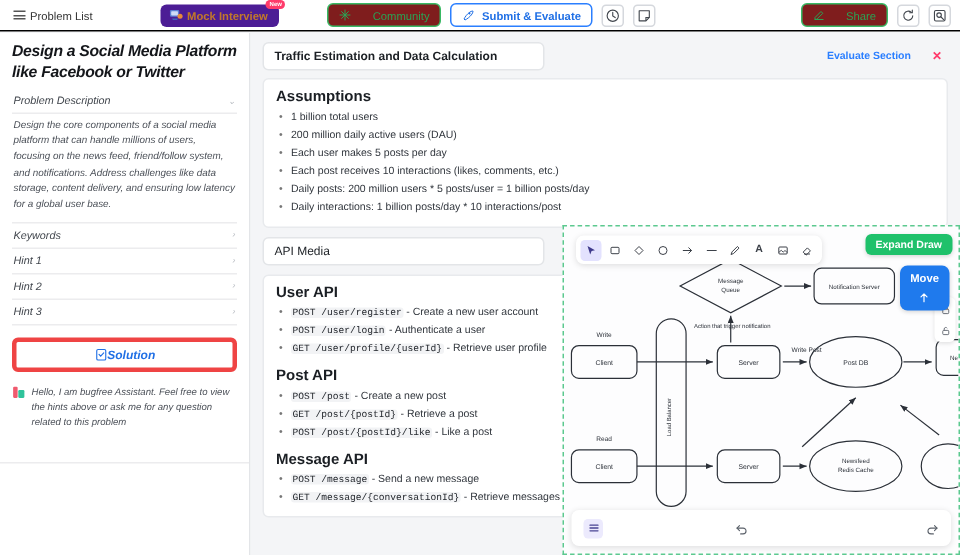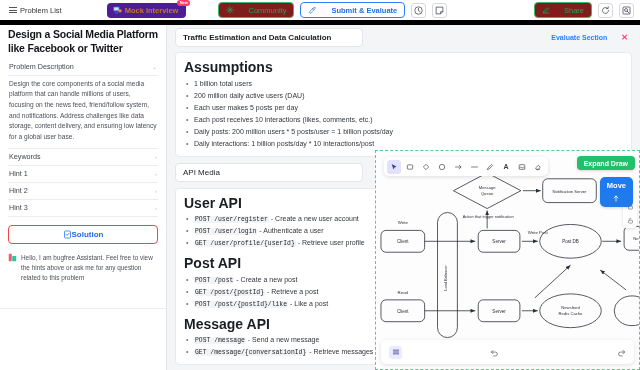--- a/index.html
+++ b/index.html
@@ -9,21 +9,21 @@
     background: #ffffff;
     font-family: "Liberation Sans", sans-serif;
     font-size: 7px;
     color: #1f2328;
   }
   #app { position: relative; width: 640px; height: 370px; background:#f4f5f7; }
 
   
   .topbar {
     position: absolute; top:0; left:0; width:640px; height:14px;
-    background:#ffffff; border-bottom:5px solid #000000;
+    background:#ffffff; border-bottom:1px solid #000000;
     display:flex; align-items:center; gap:6px; padding:10px 6px;
     z-index: 5;
   }
   .tb-item { display:flex; align-items:center; gap:3px; white-space:nowrap; }
   .tb-plain { font-size:7.5px; color:#333; padding:2px 3px; border-radius:3px; cursor:pointer; }
   .tb-hamb { display:inline-block; width:8px; height:8px; position:relative; }
   .tb-hamb i { position:absolute; left:0; height:1px; background:#555; }
   .tb-hamb i:nth-child(1){ top:1px; width:8px; }
   .tb-hamb i:nth-child(2){ top:3.5px; width:8px; }
   .tb-hamb i:nth-child(3){ top:6px; width:8px; }
@@ -40,48 +40,48 @@
   }
   .mock .micon { width:9px; height:8px; display:block; }
 
   .btn-o {
     display:flex; align-items:center; gap:14px;
     border:1px solid #38b964; color:#2aa355; background:#7f1d1d;
     border-radius:4px; padding:2.5px 7px; font-size:7.5px; cursor:pointer;
     white-space:nowrap;
   }
   .btn-b {
-    display:flex; align-items:center; gap:15px;
+    display:flex; align-items:center; gap:5px;
     border:1px solid #2b7fff; color:#1f6fe5; background:#fff;
     border-radius:4px; padding:2.5px 7px; font-size:7.5px; font-weight:bold; cursor:pointer;
     white-space:nowrap;
   }
   .icon-sq {
     width:15px; height:15px; border:1px solid #d5d8dd; border-radius:3px;
     background:#fff; display:flex; align-items:center; justify-content:center; cursor:pointer;
   }
   .spacer { flex:1; }
 
   
   .left {
     position:absolute; top:22px; left:0; width:167px; height:348px;
     background:#ffffff; border-right:1px solid #e3e5e8;
-    padding:6px 8px; overflow:hidden;
+    padding:6px 8px; overflow:hidden;font-style:italic;
   }
   .ltitle { font-size:10.5px; font-weight:bold; line-height:1.32; color:#14161a; letter-spacing:-0.2px; }
   .accordion { margin-top:3px; }
   .acc-head {
     display:flex; align-items:center; justify-content:space-between;
     padding:3.5px 1px; font-size:7.2px; color:#41464d;
     border-bottom:1px solid #ececee; cursor:pointer;
   }
   .chev { color:#b8bcc2; font-size:6px; }
   .acc-body { font-size:6.6px; line-height:1.62; color:#4b5058; padding:3px 1px 5px 1px; border-bottom:1px solid #ececee; }
   .sol-btn {
-    margin-top:8px; width:100%; border:1px solid #ef4444; color:#1f6fe5;
+    margin-top:8px; width:100%; border:3px solid #ef4444; color:#1f6fe5;
     background:#fff; border-radius:4px; padding:4px 0; font-size:8px; font-weight:bold;
     display:flex; align-items:center; justify-content:center; gap:0; cursor:pointer;
   }
   .assist {
     margin-top:9px; display:flex; gap:4px; align-items:flex-start;
     font-size:6.4px; line-height:1.6; color:#4b5058;
   }
   .assist-ico { width:9px; height:9px; flex:0 0 9px; margin-top:0.5px; }
   .left-divider { position:absolute; left:0; right:0; top:286px; height:1px; background:#ececee; }
 
@@ -100,21 +100,21 @@
     flex:0 0 188px;
   }
   .sec-actions { display:flex; align-items:center; gap:14px; }
   .eval-link { color:#2b7fff; font-size:7px; font-weight:bold; cursor:pointer; }
   .close-x { color:#ff3b6b; font-size:8px; font-weight:bold; cursor:pointer; padding-right:4px; }
 
   .card {
     background:#fff; border:1px solid #e8eaed; border-radius:4px;
     padding:6px 8px; margin-bottom:6px;
   }
-  .card h4 { font-size:14px; font-weight:bold; color:#1b1f24; margin-bottom:2.5px; }
+  .card h4 { font-size:10px; font-weight:bold; color:#1b1f24; margin-bottom:2.5px; }
   .card h4.mt { margin-top:6px; }
   ul.bl { list-style:none; padding-left:10px; }
   ul.bl li {
     position:relative; font-size:7px; line-height:1.72; color:#31363d;
     white-space:nowrap;
   }
   ul.bl li::before {
     content:"•"; position:absolute; left:-8px; color:#777;
   }
   code.mono {

